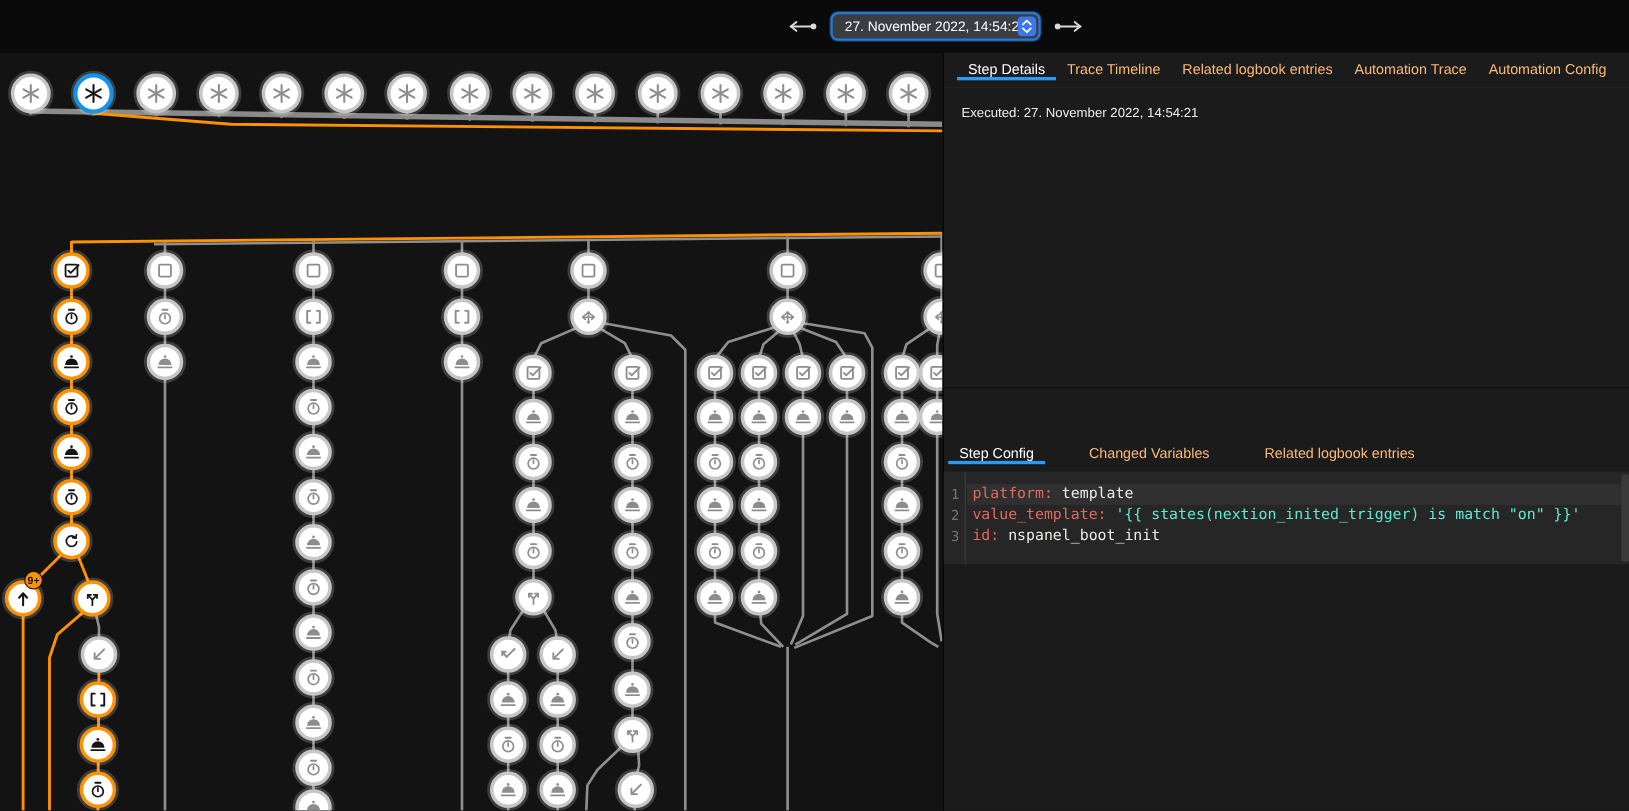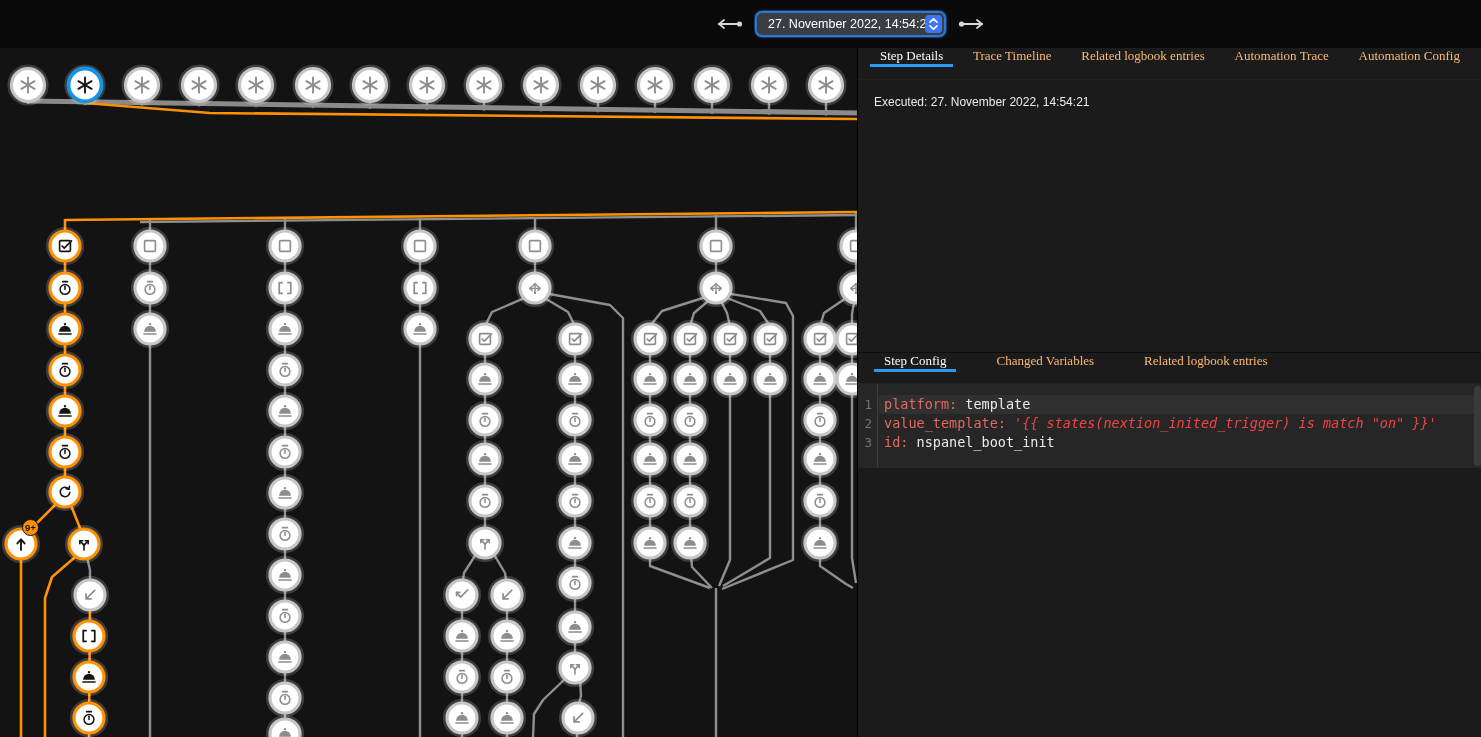--- a/index.html
+++ b/index.html
@@ -15,39 +15,39 @@
   .select .val{color:#ffffff;font-size:12.5px;white-space:nowrap;}
   .stepper{position:absolute;right:2px;top:2px;width:17px;height:18px;background:#3b77ee;border-radius:4px;}
 
   
   .graph{position:absolute;left:0;top:48px;width:857px;height:689px;background:#131313;overflow:hidden;}
   .graph svg{display:block;}
 
   
   .panel-top{position:absolute;left:857px;top:48px;width:624px;height:304px;background:#1b1b1b;border-left:1px solid #000;}
   .panel-bottom{position:absolute;left:857px;top:352px;width:624px;height:385px;background:#1b1b1b;border-left:1px solid #000;border-top:1px solid #0d0d0d;}
-  .tabs{display:flex;align-items:flex-start;height:31px;border-bottom:1px solid #222;font-family:Liberation Serif, serif;}
+  .tabs{display:flex;align-items:center;height:31px;border-bottom:1px solid #222;}
   .tabs.top{justify-content:space-between;padding:0 12px;}
-  .tabs.bottom{justify-content:flex-start;gap:30px;padding:0 16px;height:30px;}
+  .tabs.bottom{justify-content:flex-start;gap:30px;padding:0 4px;height:30px;margin-top:45px;}
   .tab{display:flex;align-items:center;padding:0 10px;font-size:13px;color:#fdba74;cursor:pointer;
     border-bottom:3px solid transparent;white-space:nowrap;}
   .tab.active{color:#ffffff;border-bottom-color:#2b9af3;}
   .executed{margin:15px 16px 0 16px;font-size:12px;color:#ececec;}
 
   
   .editor{position:relative;margin-top:0;height:84px;background:#262626;
     font-family:"DejaVu Sans Mono", monospace;font-size:13.5px;line-height:19px;}
   .gutter{position:absolute;left:0;top:0;bottom:0;width:20px;border-right:1px solid #3d3d3d;padding-top:11px;box-sizing:border-box;}
   .gutter .ln{display:block;height:19px;text-align:right;padding-right:5px;color:#757575;font-size:12.5px;}
   .lines{position:absolute;left:21px;right:8px;top:0;padding-top:11px;}
   .cm-line{height:19px;white-space:pre;padding-left:5px;}
   .cm-line.active{background:#303031;margin-left:-0px;}
   .tk-key{color:#e2695e;}
   .tk-plain{color:#eaeae6;}
-  .tk-str{color:#ef4444;font-style:italic;}
+  .tk-str{color:#5eead4;}
   .scrollstrip{position:absolute;right:1px;top:2px;bottom:2px;width:7px;background:#3a3a3a;border-radius:4px;}
 </style>
 </head>
 <body>
 
 <div id="stage">
 
   <div class="header">
     <div class="picker">
       <svg class="rayicon" viewBox="0 0 28 12">

